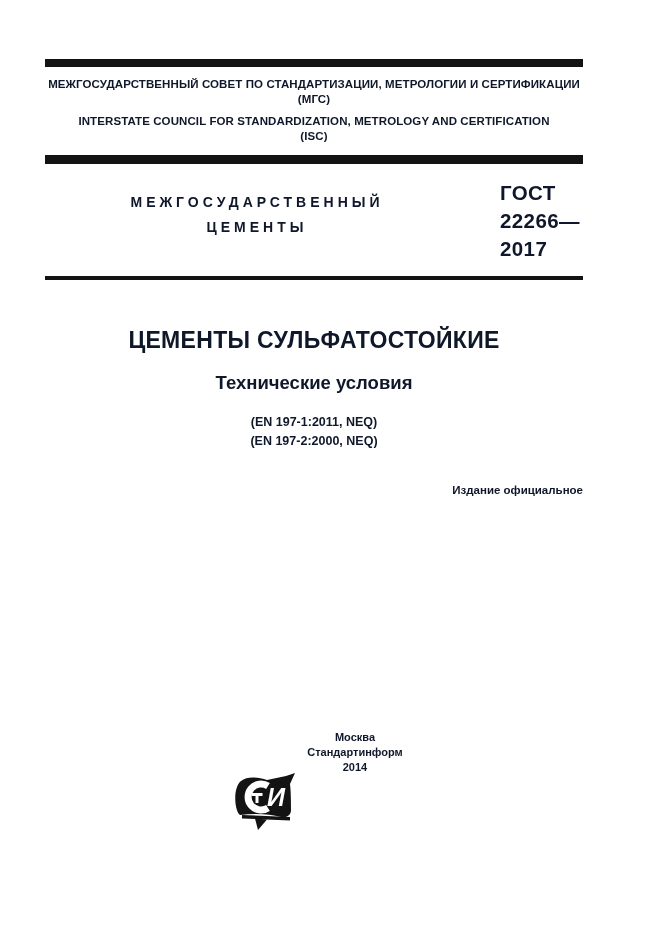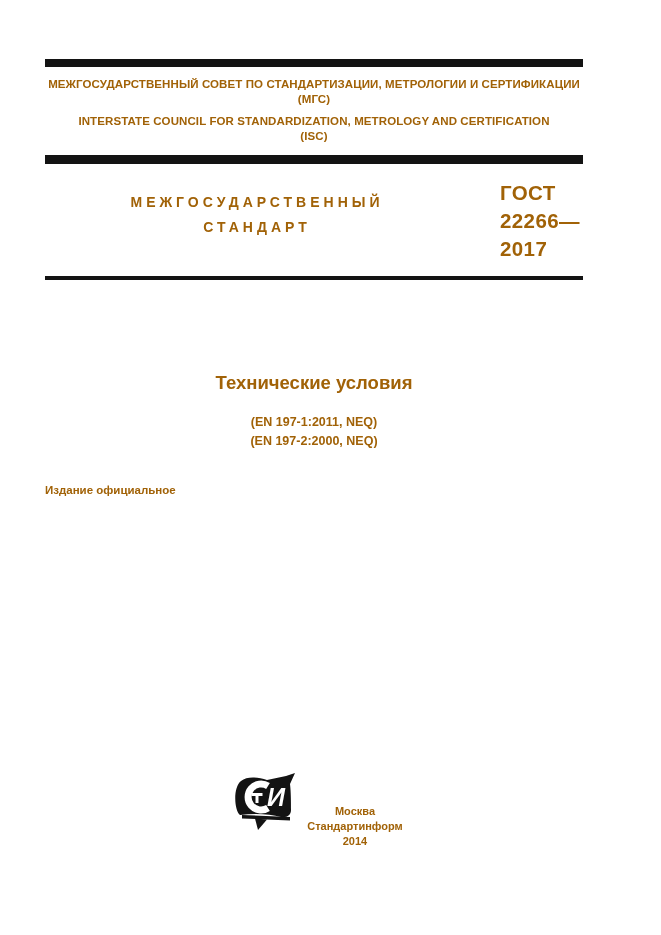--- a/index.html
+++ b/index.html
@@ -5,21 +5,21 @@
   html, body {
     margin: 0;
     padding: 0;
     background: #ffffff;
   }
   .page {
     position: relative;
     width: 661px;
     height: 935px;
     background: #ffffff;
-    color: #a16207;
+    color: #0f172a;
     font-family: "Liberation Sans", sans-serif;
     font-weight: bold;
     overflow: hidden;
     text-decoration: underline;
   }
   .rule {
     position: absolute;
     left: 45px;
     width: 538px;
     background: #131313;
@@ -85,35 +85,35 @@
     width: 538px;
     text-align: center;
     font-size: 12.5px;
     line-height: 18.5px;
   }
   .edition-note {
     position: absolute;
     left: 45px;
     top: 484px;
     width: 538px;
-    text-align: left;
+    text-align: right;
     font-size: 11.5px;
   }
 
   .logo-wrap {
     position: absolute;
     left: 231px;
     top: 772px;
     width: 67px;
     height: 62px;
   }
   .imprint {
     position: absolute;
     left: 299px;
-    top: 804px;
+    top: 730px;
     width: 112px;
     text-align: center;
     font-size: 11px;
     line-height: 15px;
   }
 </style>
 </head>
 <body>
 
 <div class="page">
@@ -127,31 +127,32 @@
 
   <div class="header-block header-en">
     <div>INTERSTATE COUNCIL FOR STANDARDIZATION, METROLOGY AND CERTIFICATION</div>
     <div>(ISC)</div>
   </div>
 
   <div class="rule rule-mid"></div>
 
   <div class="std-type">
     <div>МЕЖГОСУДАРСТВЕННЫЙ</div>
-    <div>СТАНДАРТ</div>
+    <div>ЦЕМЕНТЫ</div>
   </div>
 
   <div class="gost-code">
     <div>ГОСТ</div>
     <div>22266—</div>
     <div>2017</div>
   </div>
 
   <div class="rule rule-thin"></div>
 
+  <div class="doc-title">ЦЕМЕНТЫ СУЛЬФАТОСТОЙКИЕ</div>
   <div class="doc-subtitle">Технические условия</div>
 
   <div class="en-refs">
     <div>(EN 197-1:2011, NEQ)</div>
     <div>(EN 197-2:2000, NEQ)</div>
   </div>
 
   <div class="edition-note">Издание официальное</div>
 
   <div class="logo-wrap">

